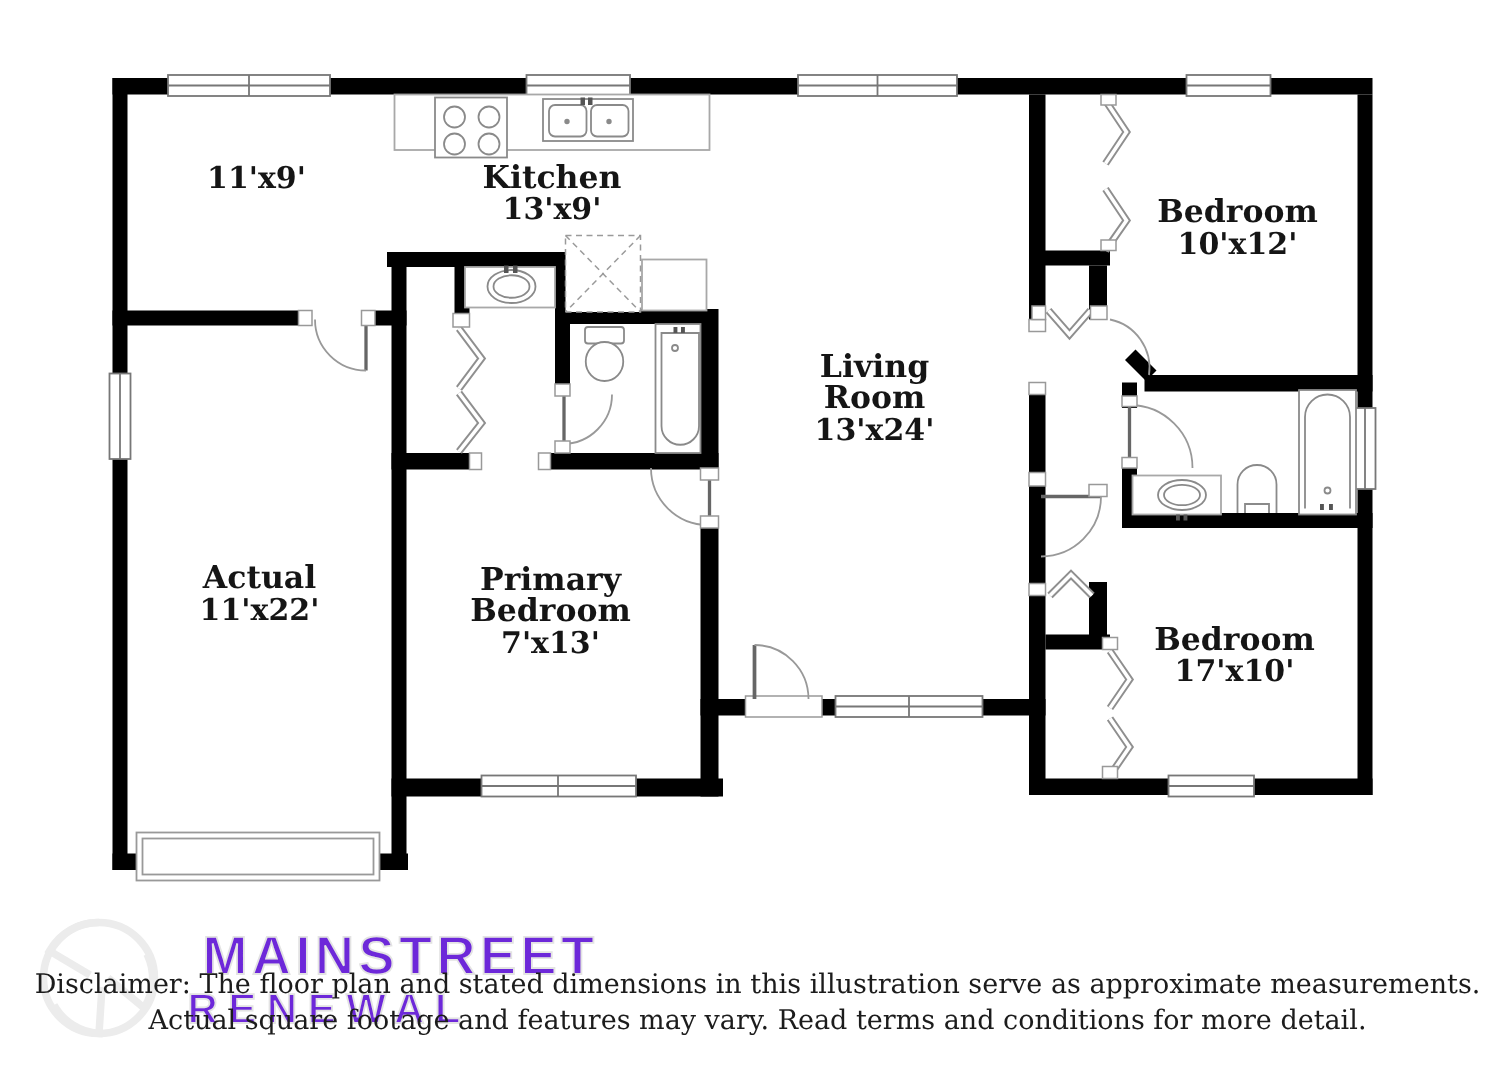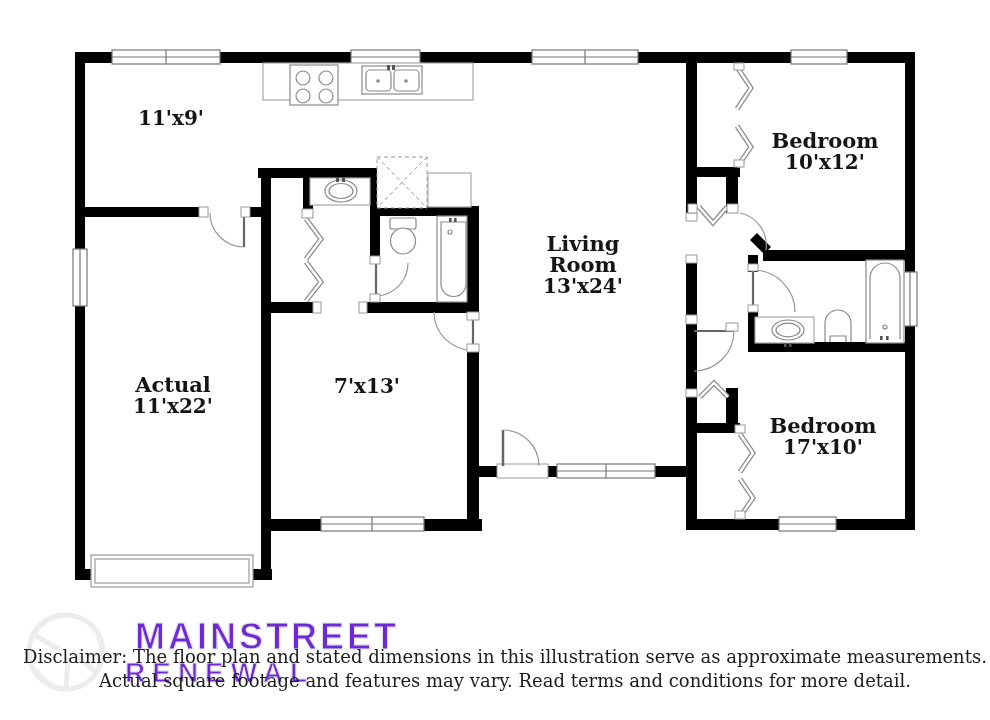--- a/index.html
+++ b/index.html
@@ -302,37 +302,42 @@
     </g>
   </svg>
 
   <div class="wm-text" id="wm-brand">MAINSTREET</div>
   <div class="wm-text" id="wm-brand2">RENEWAL</div>
 
   <div class="room-label" style="left:108px;top:107px;width:126px;">
     <div class="room-dims">11'x9'</div>
   </div>
 
+  <div class="room-label" style="left:290px;top:107px;width:156px;">
+    <div class="room-name">Kitchen</div>
+    <div class="room-dims">13'x9'</div>
+  </div>
 
   <div class="room-label" style="left:745px;top:130px;width:160px;">
     <div class="room-name">Bedroom</div>
     <div class="room-dims">10'x12'</div>
   </div>
 
   <div class="room-label" style="left:521px;top:233px;width:124px;">
     <div class="room-name">Living Room</div>
     <div class="room-dims">13'x24'</div>
   </div>
 
   <div class="room-label" style="left:108px;top:374px;width:130px;">
     <div class="room-name">Actual</div>
     <div class="room-dims">11'x22'</div>
   </div>
 
   <div class="room-label" style="left:305px;top:375px;width:124px;">
+    <div class="room-name">Primary Bedroom</div>
     <div class="room-dims">7'x13'</div>
   </div>
 
   <div class="room-label" style="left:743px;top:415px;width:160px;">
     <div class="room-name">Bedroom</div>
     <div class="room-dims">17'x10'</div>
   </div>
 
   <div class="disclaimer" id="disc1">Disclaimer: The floor plan and stated dimensions in this illustration serve as approximate measurements.</div>
   <div class="disclaimer" id="disc2">Actual square footage and features may vary. Read terms and conditions for more detail.</div>

